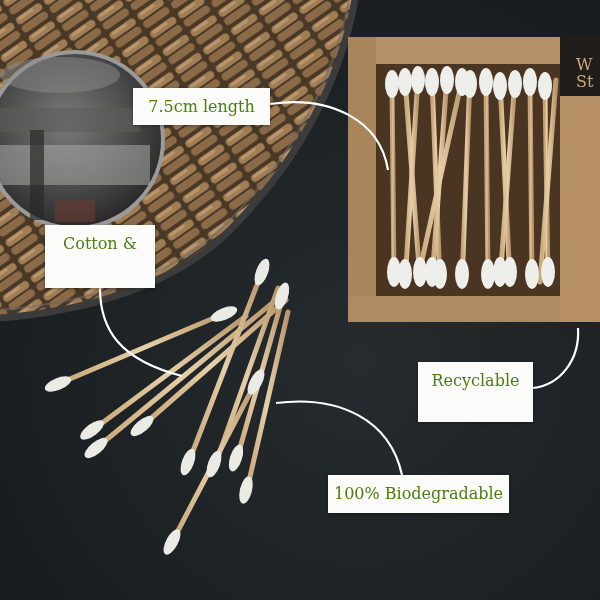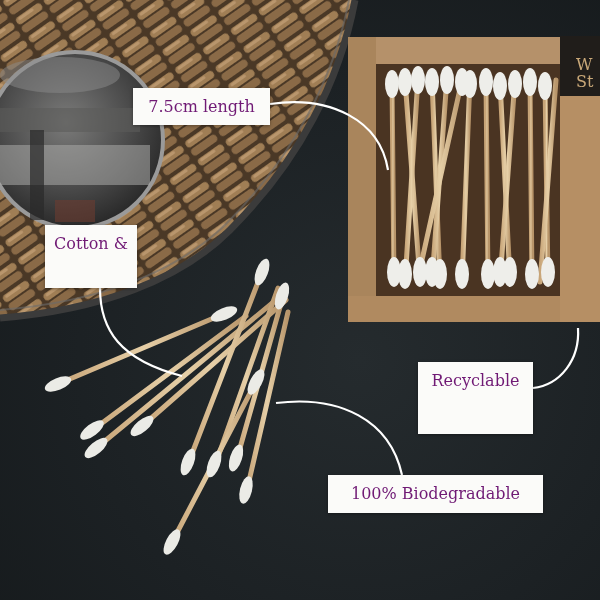--- a/index.html
+++ b/index.html
@@ -1,27 +1,27 @@
 <!DOCTYPE html>
 <html><head>
 <meta charset="utf-8">
 <style>
   html, body { margin: 0; padding: 0; }
   body { width: 600px; height: 600px; overflow: hidden; background: #1b2023; }
   .scene { position: relative; width: 600px; height: 600px; overflow: hidden;
     background: radial-gradient(ellipse at 60% 60%, #252b2e 0%, #1c2124 55%, #15191b 100%); }
   svg.art { position: absolute; left: 0; top: 0; width: 600px; height: 600px; }
-  .label { position: absolute; background: #fbfbf9; color: #701a75;
+  .label { position: absolute; background: #fbfbf9; color: #4d7c0f;
     font-family: "DejaVu Serif", serif; font-size: 16px; line-height: 21px;
     text-align: center; box-shadow: 0 1px 3px rgba(0,0,0,0.35); }
   .label span { display: block; }
   .lbl-length { left: 133px; top: 88px; width: 137px; height: 37px; line-height: 37px; }
-  .lbl-cotton { left: 45px; top: 225px; width: 92px; height: 63px; padding-top: 8px; box-sizing: border-box; }
-  .lbl-recycle { left: 418px; top: 362px; width: 115px; height: 72px; padding-top: 8px; box-sizing: border-box; }
-  .lbl-bio { left: 328px; top: 475px; width: 215px; height: 38px; line-height: 38px; }
+  .lbl-cotton { left: 45px; top: 225px; width: 110px; height: 63px; padding-top: 8px; box-sizing: border-box; }
+  .lbl-recycle { left: 418px; top: 362px; width: 115px; height: 60px; padding-top: 8px; box-sizing: border-box; }
+  .lbl-bio { left: 328px; top: 475px; width: 181px; height: 38px; line-height: 38px; }
   .brand { position: absolute; left: 560px; top: 36px; width: 40px; height: 60px; background: #201d1a; }
   .brand-text { position: absolute; left: 576px; top: 56px; color: #c9a878;
     font-family: "DejaVu Serif", serif; font-size: 16px; line-height: 17px; white-space: pre; }
 </style>
 </head>
 <body>
 
 <div class="scene">
   <svg class="art" viewBox="0 0 600 600">
     <defs>

